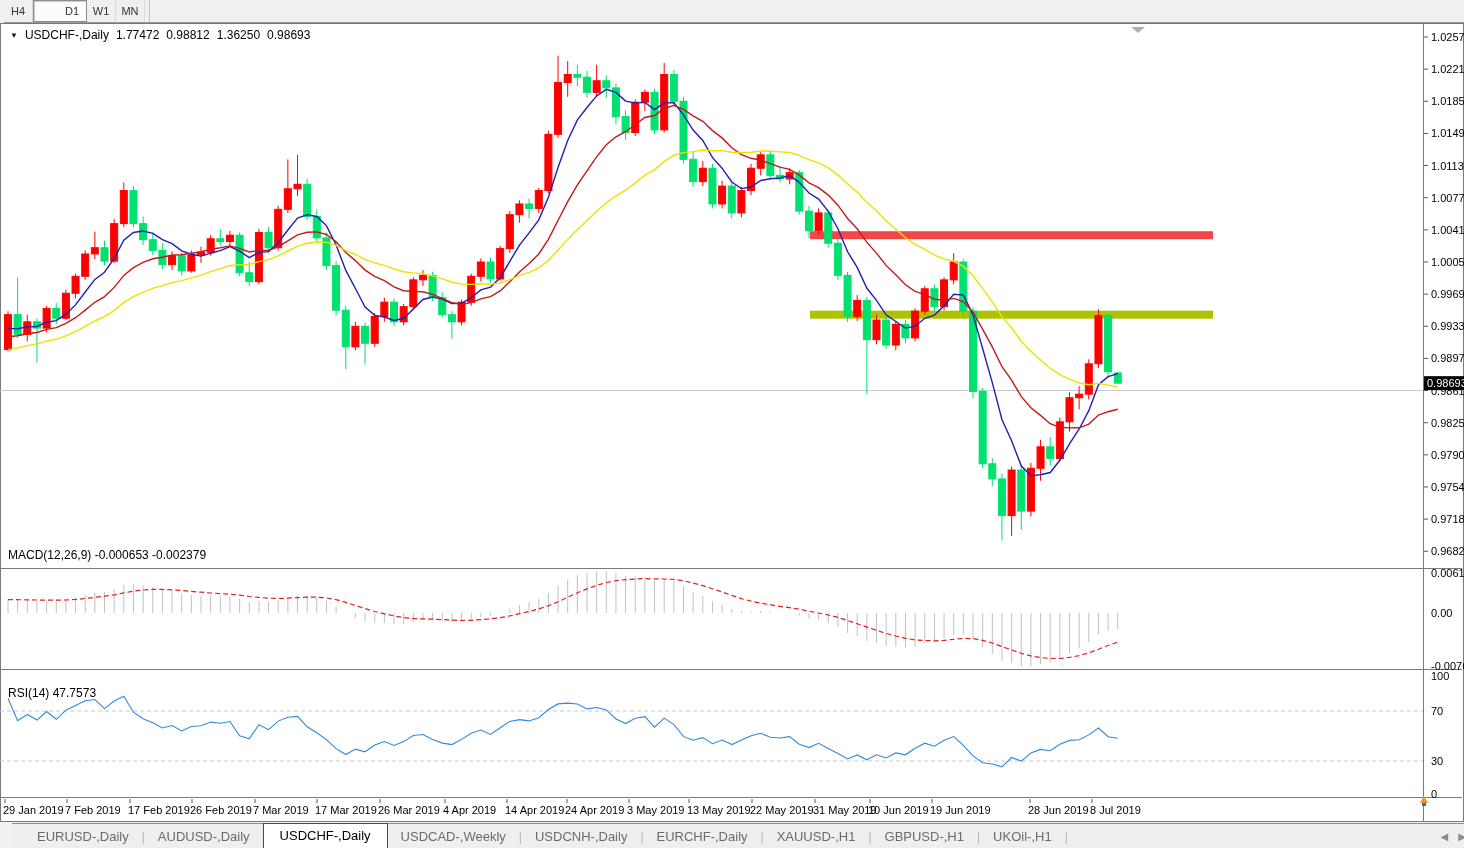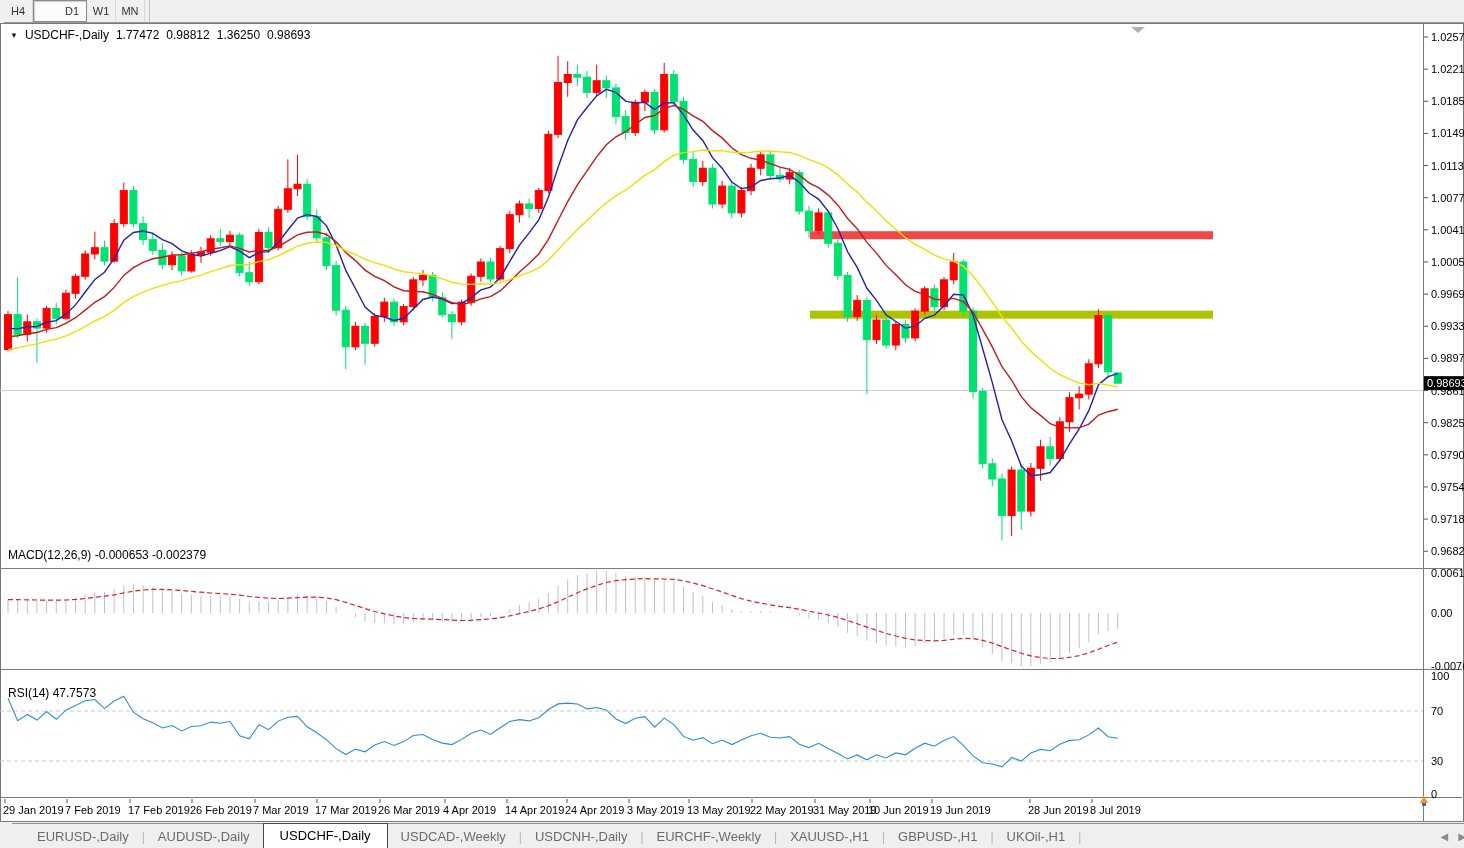--- a/index.html
+++ b/index.html
@@ -512,21 +512,21 @@
   <div id="tabbar">
       <div style="width: 12px;"></div>
       <div class="tab">EURUSD-,Daily</div>
       <div class="tab-sep">|</div>
       <div class="tab">AUDUSD-,Daily</div>
       <div class="tab active">USDCHF-,Daily</div>
       <div class="tab">USDCAD-,Weekly</div>
       <div class="tab-sep">|</div>
       <div class="tab">USDCNH-,Daily</div>
       <div class="tab-sep">|</div>
-      <div class="tab">EURCHF-,Weekly</div>
+      <div class="tab">EURCHF-,Daily</div>
       <div class="tab-sep">|</div>
       <div class="tab">XAUUSD-,H1</div>
       <div class="tab-sep">|</div>
       <div class="tab">GBPUSD-,H1</div>
       <div class="tab-sep">|</div>
       <div class="tab">UKOil-,H1</div>
       <div class="tab-sep">|</div>
       <div id="tab-arrows">
         <span>◀</span>
         <span>▶</span>

